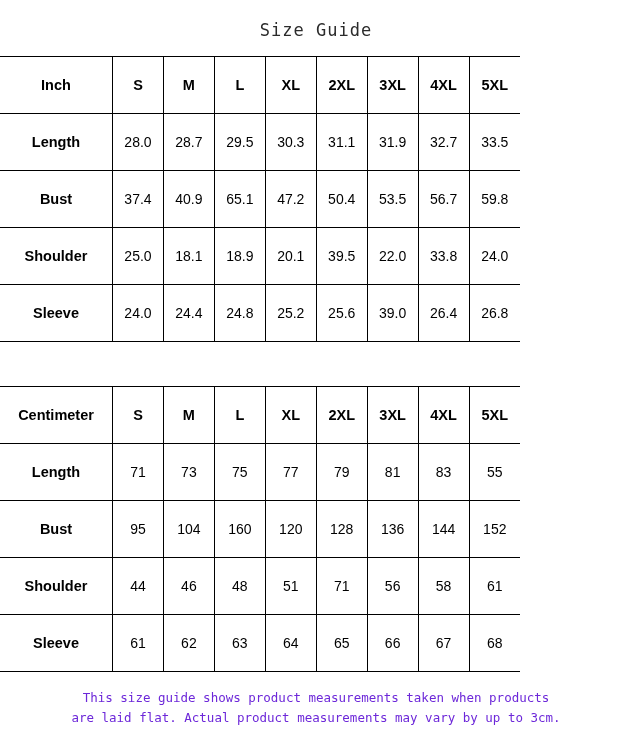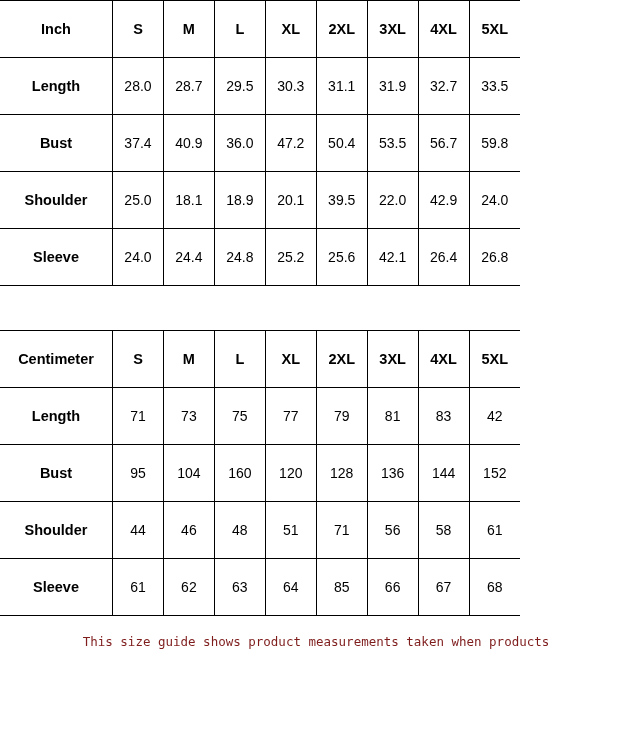--- a/index.html
+++ b/index.html
@@ -67,32 +67,33 @@
   }
   .gap {
     height: 44px;
     background: #ffffff;
   }
   .footer {
     text-align: center;
     font-family: "DejaVu Sans Mono", monospace;
     font-size: 12.5px;
     line-height: 20px;
-    color: #7f1d1d;
+    color: #6d28d9;
     padding-top: 16px;
     padding-left: 24px;
     padding-right: 24px;
   }
   .footer div { white-space: nowrap; }
 </style>
 </head>
 <body>
 
 <div class="page">
 
+  <div class="title">Size Guide</div>
 
   <table class="size-table">
     <thead>
       <tr>
         <th>Inch</th>
         <th>S</th>
         <th>M</th>
         <th>L</th>
         <th>XL</th>
         <th>2XL</th>
@@ -110,46 +111,46 @@
         <td>30.3</td>
         <td>31.1</td>
         <td>31.9</td>
         <td>32.7</td>
         <td>33.5</td>
       </tr>
       <tr>
         <td>Bust</td>
         <td>37.4</td>
         <td>40.9</td>
-        <td>36.0</td>
+        <td>65.1</td>
         <td>47.2</td>
         <td>50.4</td>
         <td>53.5</td>
         <td>56.7</td>
         <td>59.8</td>
       </tr>
       <tr>
         <td>Shoulder</td>
         <td>25.0</td>
         <td>18.1</td>
         <td>18.9</td>
         <td>20.1</td>
         <td>39.5</td>
         <td>22.0</td>
-        <td>42.9</td>
+        <td>33.8</td>
         <td>24.0</td>
       </tr>
       <tr>
         <td>Sleeve</td>
         <td>24.0</td>
         <td>24.4</td>
         <td>24.8</td>
         <td>25.2</td>
         <td>25.6</td>
-        <td>42.1</td>
+        <td>39.0</td>
         <td>26.4</td>
         <td>26.8</td>
       </tr>
     </tbody>
   </table>
 
   <div class="gap"></div>
 
   <table class="size-table">
     <thead>
@@ -168,21 +169,21 @@
     <tbody>
       <tr>
         <td>Length</td>
         <td>71</td>
         <td>73</td>
         <td>75</td>
         <td>77</td>
         <td>79</td>
         <td>81</td>
         <td>83</td>
-        <td>42</td>
+        <td>55</td>
       </tr>
       <tr>
         <td>Bust</td>
         <td>95</td>
         <td>104</td>
         <td>160</td>
         <td>120</td>
         <td>128</td>
         <td>136</td>
         <td>144</td>
@@ -198,25 +199,26 @@
         <td>56</td>
         <td>58</td>
         <td>61</td>
       </tr>
       <tr>
         <td>Sleeve</td>
         <td>61</td>
         <td>62</td>
         <td>63</td>
         <td>64</td>
-        <td>85</td>
+        <td>65</td>
         <td>66</td>
         <td>67</td>
         <td>68</td>
       </tr>
     </tbody>
   </table>
 
   <div class="footer">
     <div>This size guide shows product measurements taken when products</div>
+    <div>are laid flat. Actual product measurements may vary by up to 3cm.</div>
   </div>
 
 </div>
 
 </body></html>

